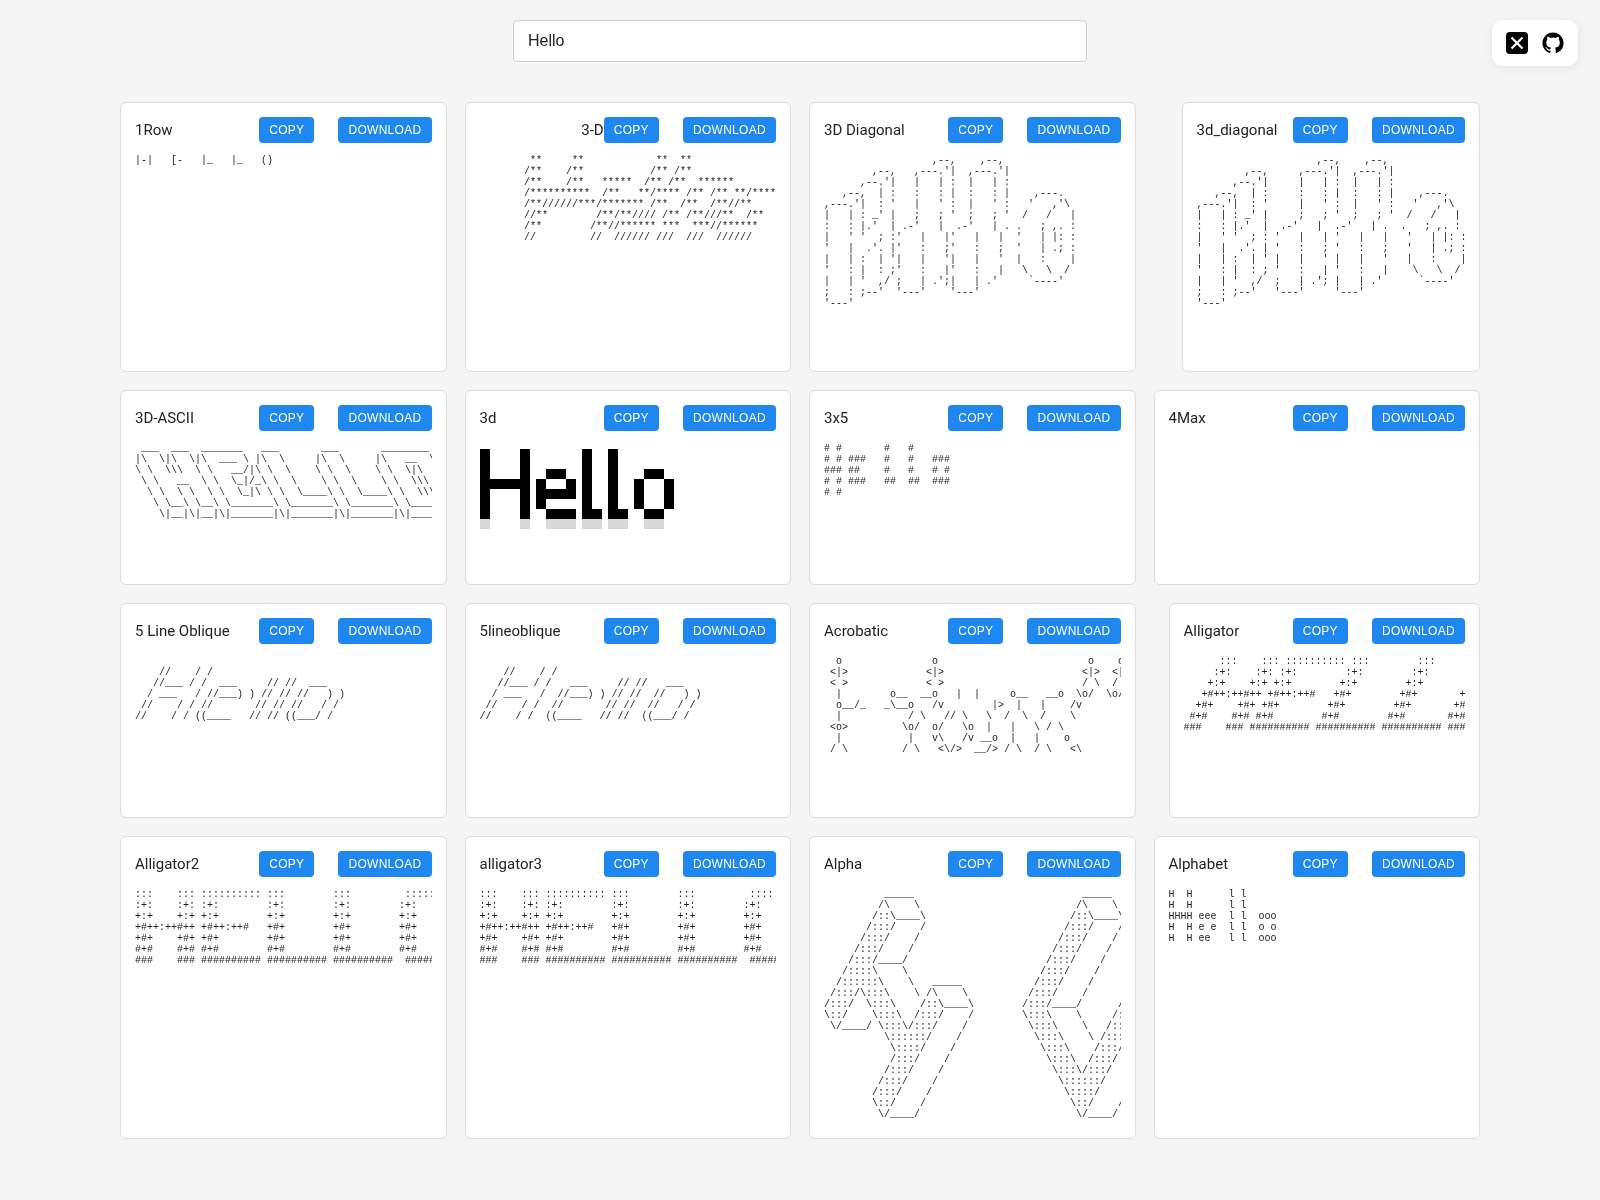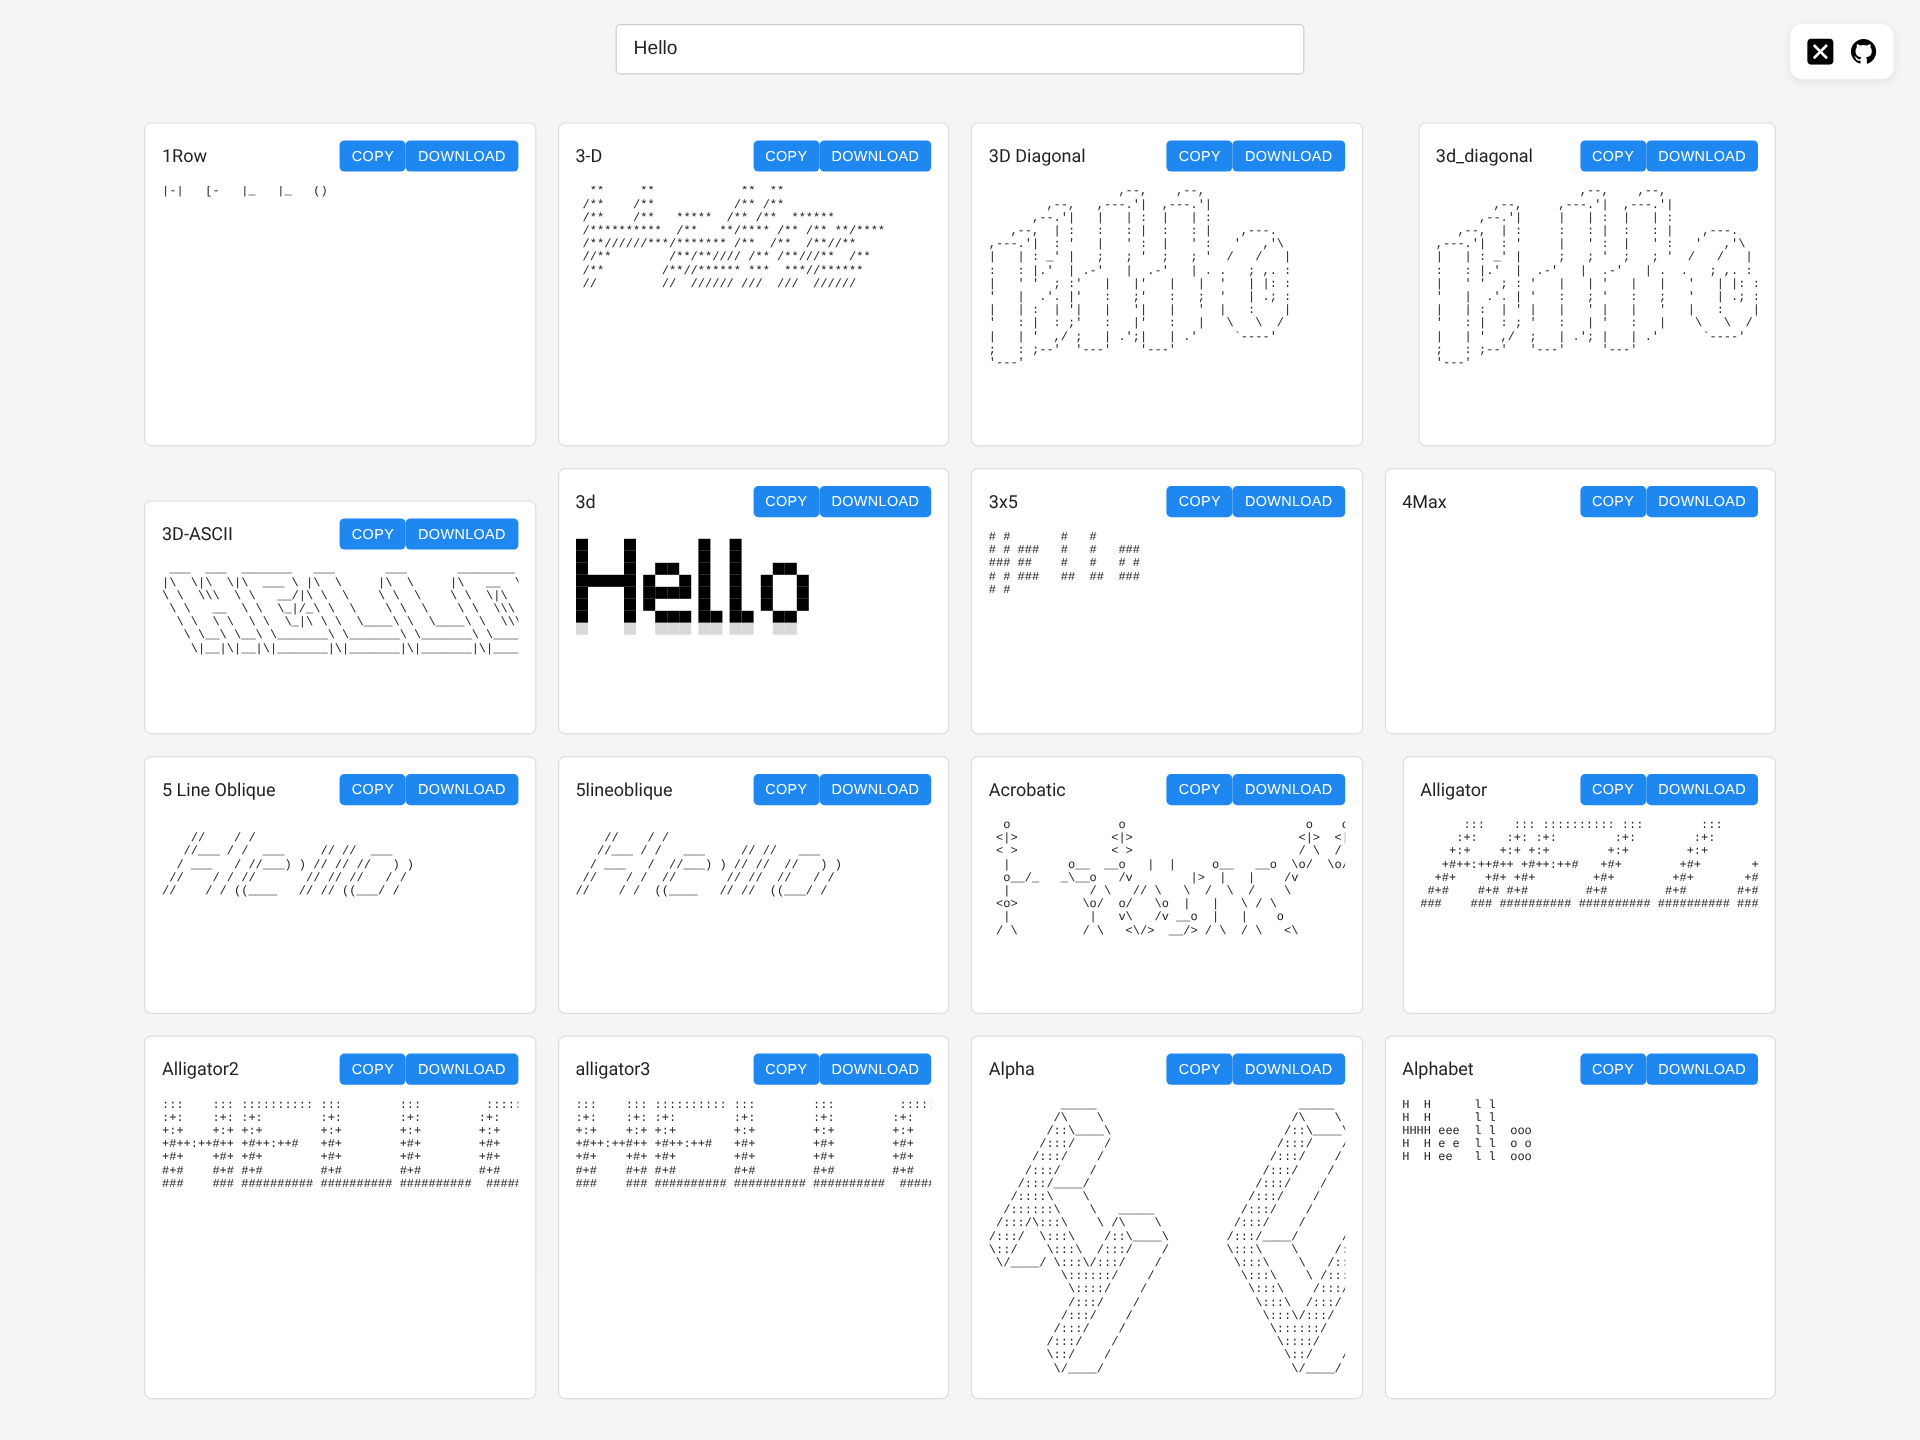--- a/index.html
+++ b/index.html
@@ -67,21 +67,21 @@
       display: flex;
       justify-content: space-between;
       align-items: center;
       margin-bottom: 12px;
     }
     .card-title {
       font-size: 15px;
       color: #222;
       font-weight: 400;
     }
-    .btn-row { display: flex; gap: 0; }
+    .btn-row { display: flex; gap: 24px; }
     .btn {
       background: #1e87f0;
       color: #fff;
       border: none;
       border-radius: 4px;
       font-size: 12px;
       letter-spacing: 0.3px;
       padding: 6px 10px;
       cursor: pointer;
     }
@@ -129,21 +129,21 @@
       <div class="card row-tall" style="min-height: 270px;">
         <div class="card-head">
           <div class="card-title">1Row</div>
           <div class="btn-row">
             <button class="btn">COPY</button>
             <button class="btn">DOWNLOAD</button>
           </div>
         </div>
         <div class="art">|-|   [-   |_   |_   ()</div>
       </div>
-      <div class="card row-tall" style="min-height: 270px;">
+      <div class="card row-tall" style="min-height: 270px; align-items: flex-end;">
         <div class="card-head">
           <div class="card-title">3-D</div>
           <div class="btn-row">
             <button class="btn">COPY</button>
             <button class="btn">DOWNLOAD</button>
           </div>
         </div>
         <div class="art">  **     **            **  **        
  /**    /**           /** /**        
  /**    /**   *****  /** /**  ******
@@ -192,21 +192,21 @@
 |   | : _' |     ;   ; '  ;   ; '  /   /   |  
 :   : |.'  |  .-'   |  .-'   | .  .   ; ,. :  
 |   ' '  ; : '   |   | '   |   |   '   | |: : 
 '   |  .'. | '   :   ; '   :   ;   '   | .; : 
 |   | :  | ' |   |   ' |   |   '   |   :    | 
 '   : |  : ; '   :   | '   :   |    \   \  /  
 |   | '  ,/  ;   | .'; |   | .'      `----'   
 ;   : ;--'   '---'     '---'                  
 '---'                                         </div>
       </div>
-      <div class="card row-mid" style="min-height: 195px; margin-top: 27px;">
+      <div class="card row-mid" style="min-height: 195px;">
         <div class="card-head">
           <div class="card-title">3D-ASCII</div>
           <div class="btn-row">
             <button class="btn">COPY</button>
             <button class="btn">DOWNLOAD</button>
           </div>
         </div>
         <div class="art"> ___  ___  _______   ___       ___       ________     
 |\  \|\  \|\  ___ \ |\  \     |\  \     |\   __  \    
 \ \  \\\  \ \   __/|\ \  \    \ \  \    \ \  \|\  \   

